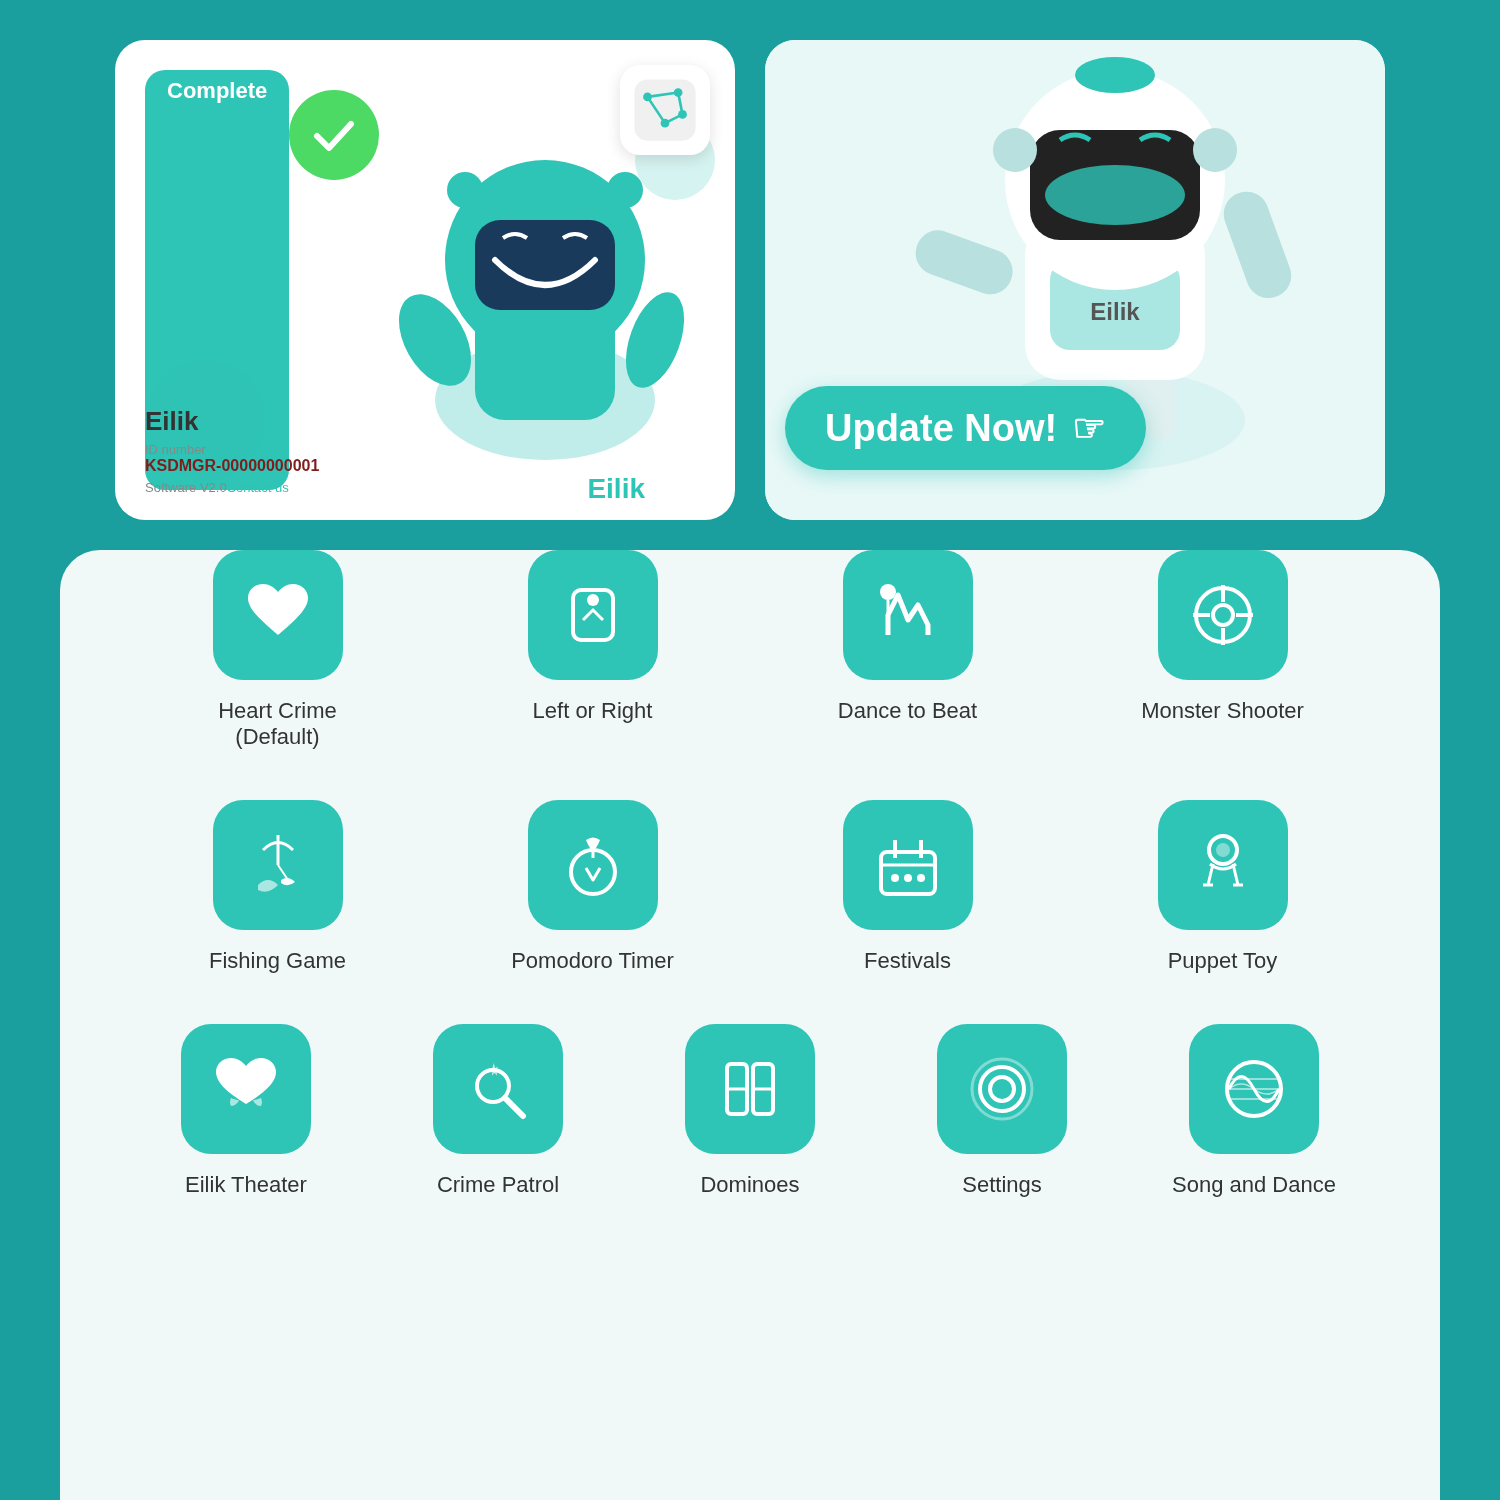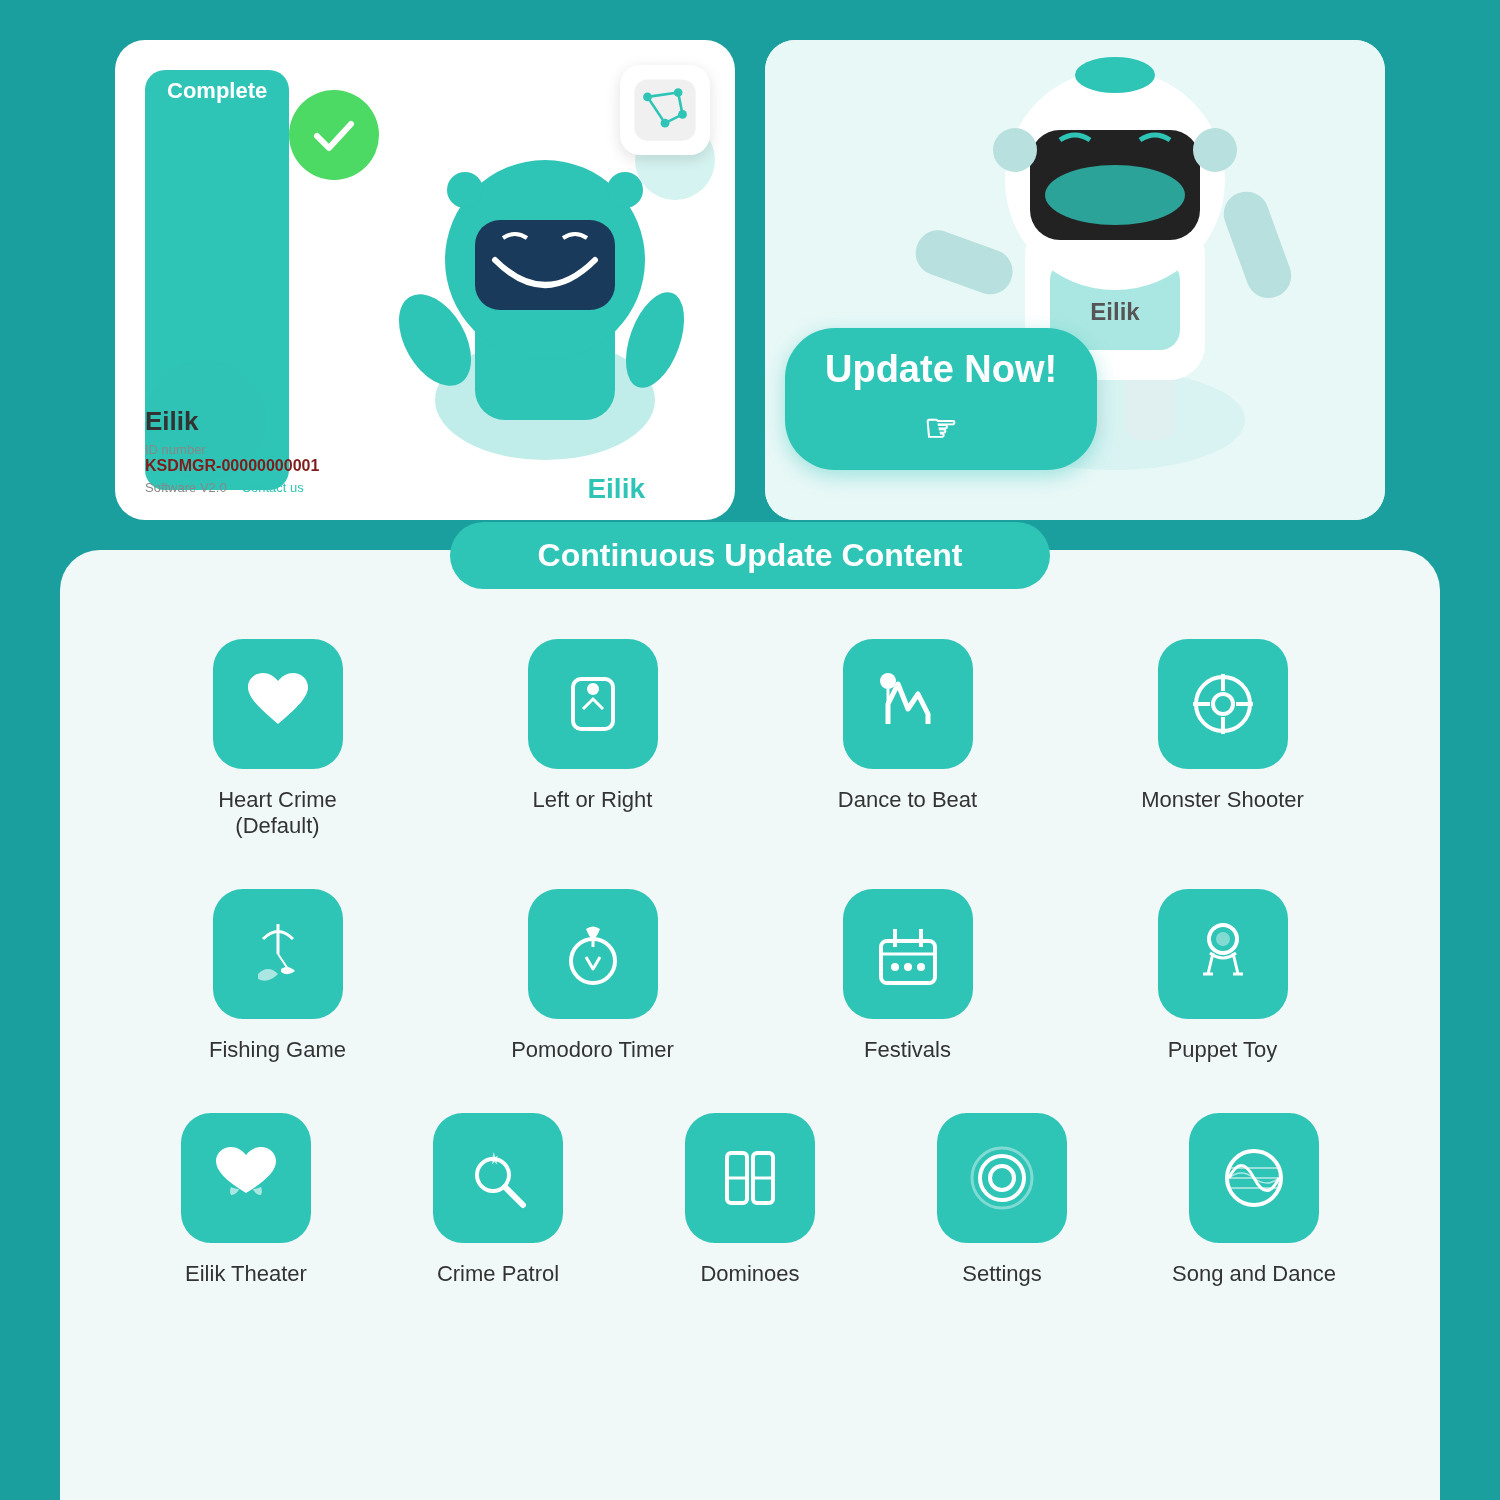--- a/index.html
+++ b/index.html
@@ -85,21 +85,20 @@
       position: absolute;
       bottom: 25px;
       left: 30px;
     }
     .left-card-bottom .name { font-size: 26px; font-weight: bold; color: #333; }
     .left-card-bottom .id-label { font-size: 13px; color: #888; margin-top: 5px; }
     .left-card-bottom .id-value { font-size: 16px; font-weight: bold; color: #7f1d1d; }
     .left-card-bottom .software-row {
       display: flex;
       align-items: center;
-      gap: 15px;
       margin-top: 5px;
     }
     .left-card-bottom .software { font-size: 13px; color: #888; }
     .left-card-bottom .contact { font-size: 13px; color: #2ec4b6; text-decoration: none; }
 
     .eilik-label {
       position: absolute;
       bottom: 15px;
       right: 90px;
       font-size: 28px;
@@ -124,21 +123,20 @@
       position: absolute;
       bottom: 50px;
       left: 20px;
       background: #2ec4b6;
       border-radius: 50px;
       padding: 20px 40px;
       display: flex;
       align-items: center;
       gap: 15px;
       box-shadow: 0 6px 20px rgba(46,196,182,0.4);
-      flex-direction: column;
     }
     .update-bubble span {
       font-size: 38px;
       font-weight: 900;
       color: white;
     }
     .cursor-icon {
       font-size: 30px;
       color: white;
     }
@@ -332,23 +330,20 @@
     </svg>
 
     <div class="update-bubble">
       <span>Update Now!</span>
       <span class="cursor-icon">☞</span>
     </div>
   </div>
 </div>
 
 <div class="bottom-section">
-  <div class="section-title-bar">
-    <span>Continuous Update Content</span>
-  </div>
 
   <div class="grid-row">
 
     <div class="grid-item">
       <div class="icon-box">
         <svg viewBox="0 0 70 70">
             <path d="M35 55 C15 38, 5 28, 5 18 C5 10, 12 4, 20 4 C26 4, 31 7, 35 12 C39 7, 44 4, 50 4 C58 4, 65 10, 65 18 C65 28, 55 38, 35 55Z" fill="white"></path>
           </svg>
       </div>
       <span class="item-label">Heart Crime (Default)</span>

